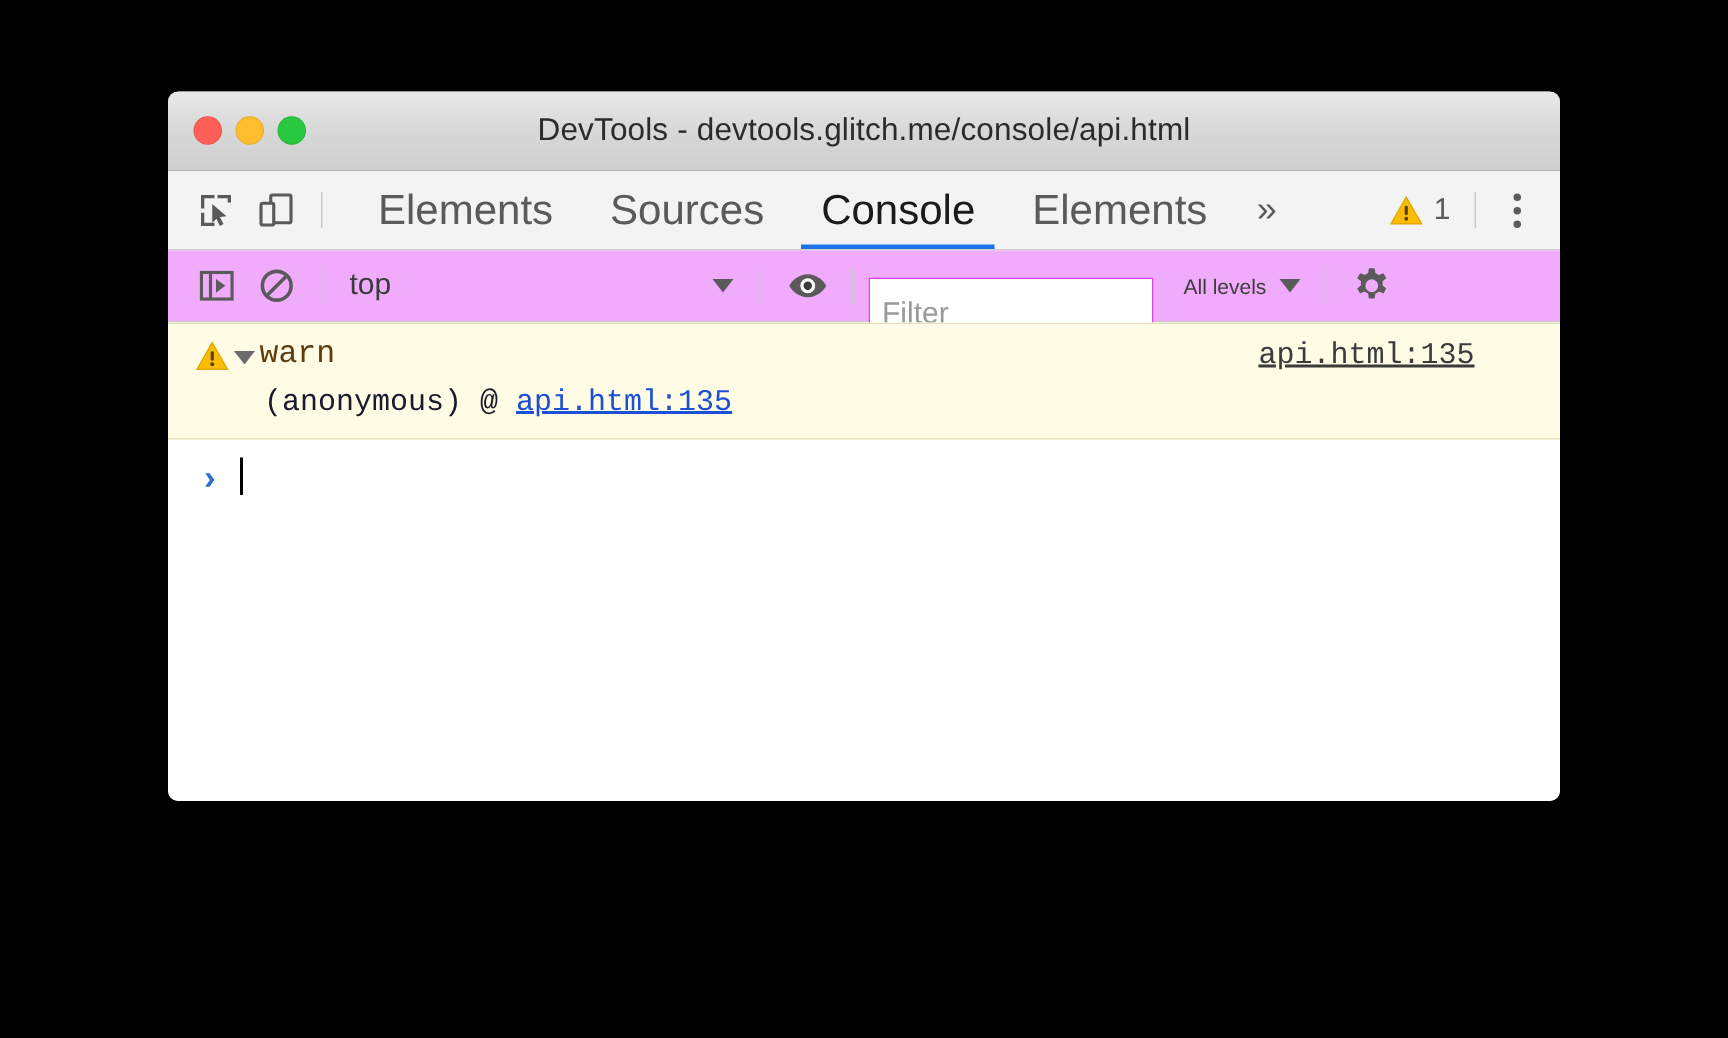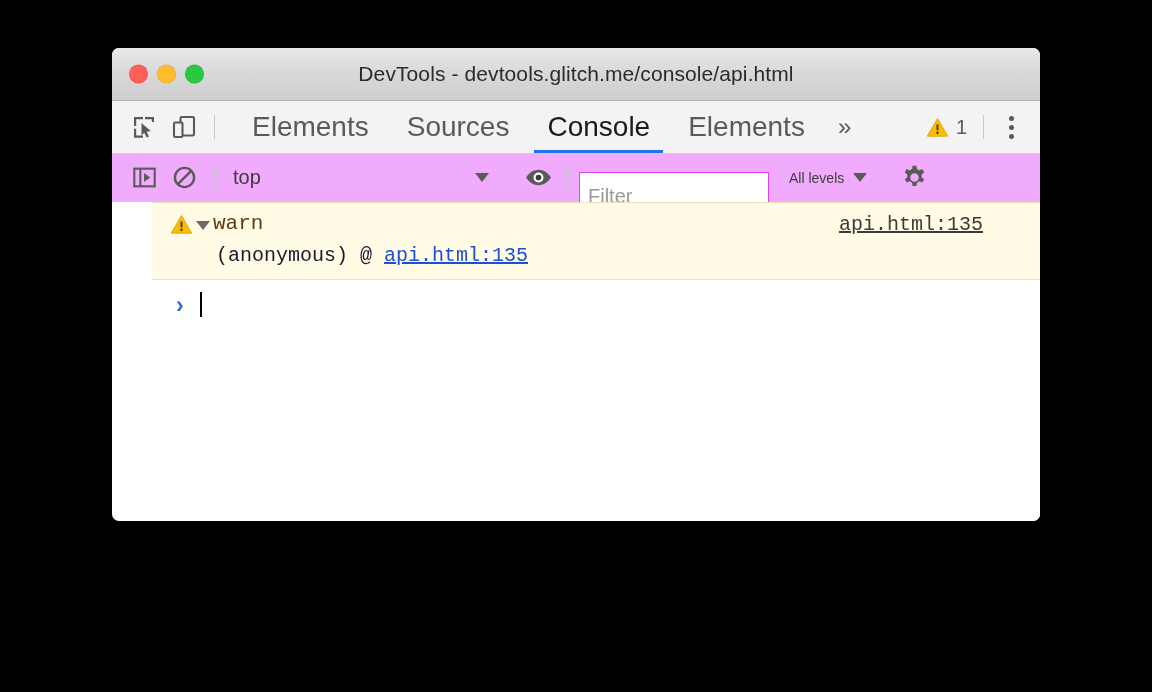--- a/index.html
+++ b/index.html
@@ -17,21 +17,21 @@
     position: relative;
     width: 1152px;
     height: 692px;
     background: #000000;
   }
 
   
   .window {
     position: absolute;
     left: 112px;
-    top: 48px;
+    top: 61px;
     width: 928px;
     height: 473px;
     background: #ffffff;
     border-radius: 7px 7px 7px 7px;
     overflow: hidden;
     box-shadow: 0 6px 26px rgba(0,0,0,0.55);
   }
 
   
   .titlebar {
@@ -233,21 +233,20 @@
     margin-left: 14px;
   }
 
   
   .console-body {
     position: relative;
     height: 319px;
     background: #ffffff;
     overflow: hidden;
     font-family: "Liberation Mono", monospace;
-    margin-left: 40px;
   }
 
   .msg-warning {
     position: relative;
     background: #fffbe5;
     border-top: 1px solid #e8e0b8;
     border-bottom: 1px solid #e8e0b8;
     padding: 8px 0 10px 0;
     min-height: 72px;
     box-sizing: border-box;

